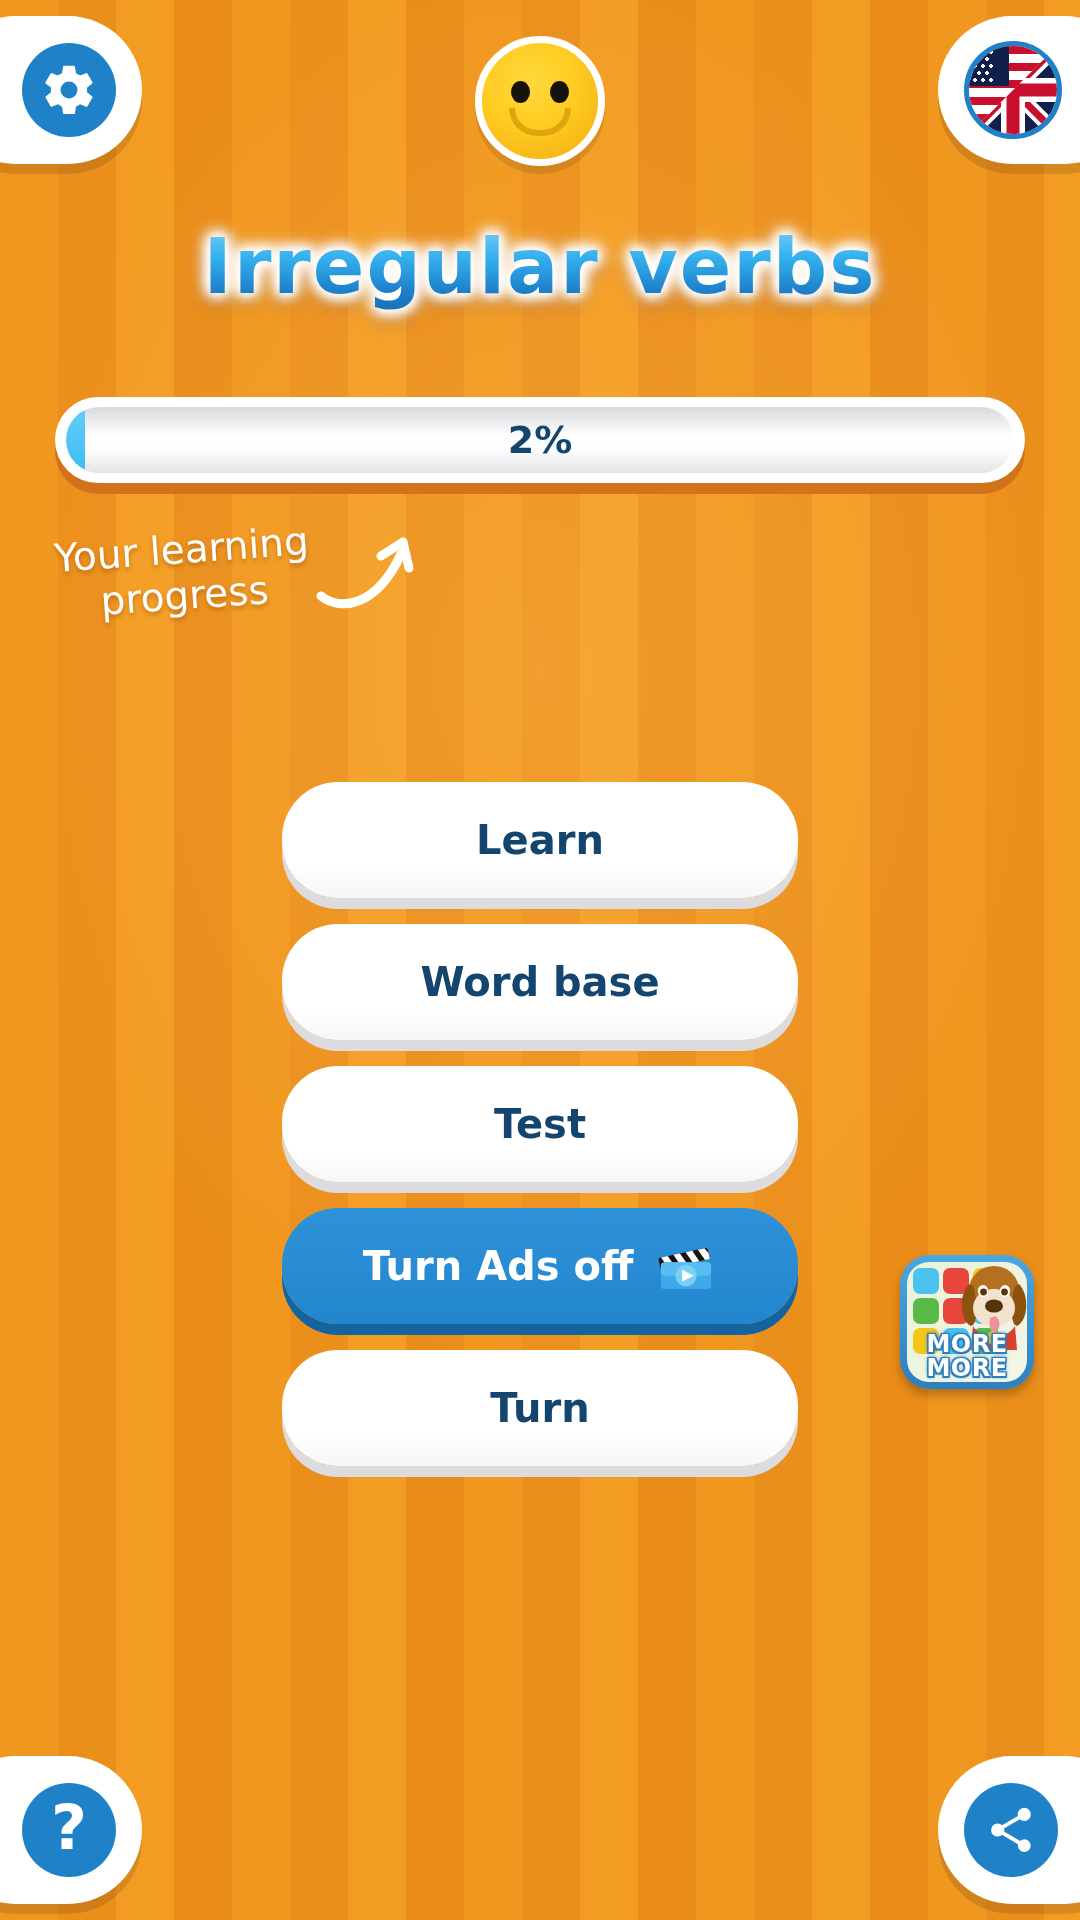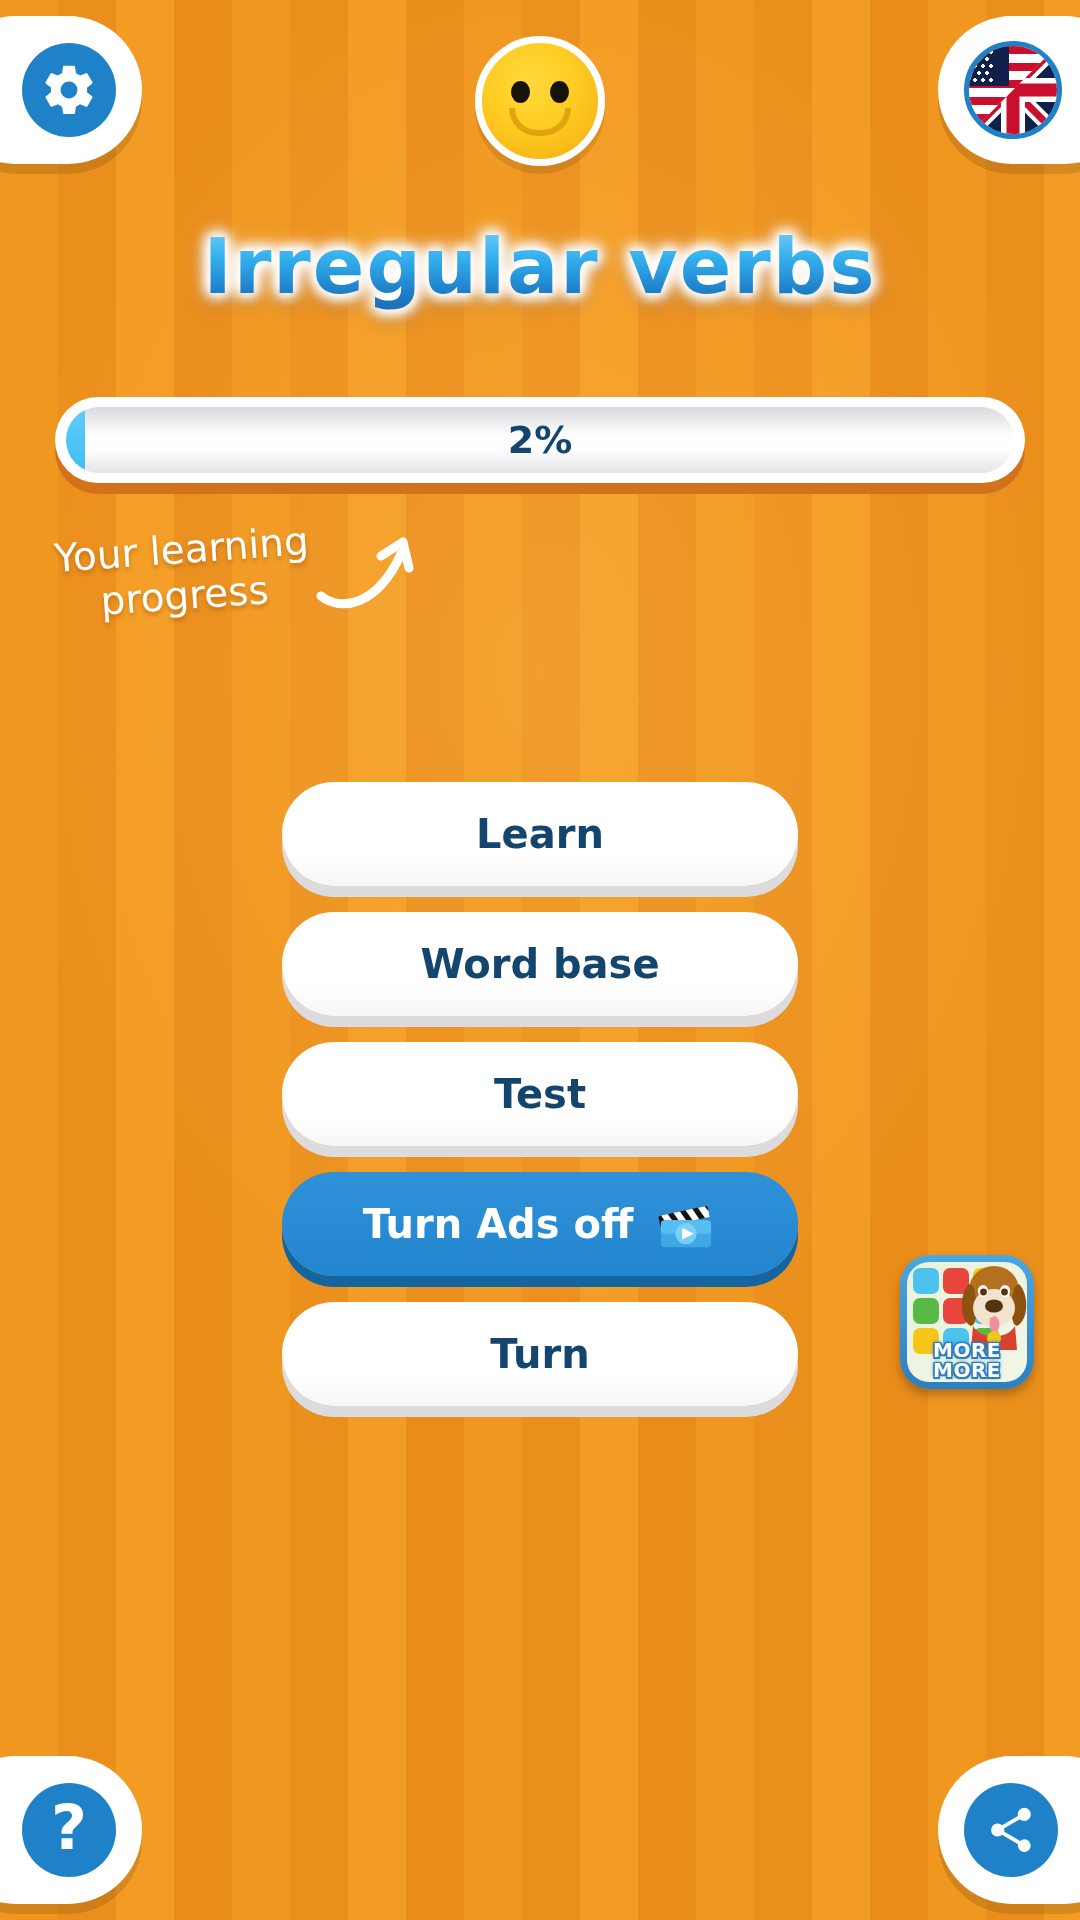--- a/index.html
+++ b/index.html
@@ -194,21 +194,21 @@
     position:absolute; left:315px; top:520px;
     width:120px; height:100px;
   }
 
   
   #menu{
     position:absolute; left:0; top:782px; width:100%;
     display:flex; flex-direction:column; align-items:center; gap:26px;
   }
   .menu-btn{
-    width:516px; height:104px;
+    width:516px; height:116px;
     border-radius:56px;
     display:flex; align-items:center; justify-content:center;
     gap:22px;
     font-family:"DejaVu Sans", sans-serif;
     font-weight:bold; font-size:40px;
     border:none; cursor:pointer;
   }
   .menu-btn.light{
     background:linear-gradient(180deg,#ffffff 0%,#ffffff 72%,#f6f6f7 100%);
     color:#14456e;
@@ -240,21 +240,21 @@
   }
   .tile{ position:absolute; border-radius:7px; }
   #dog{
     position:absolute; right:-4px; top:2px;
     width:74px; height:86px;
   }
   #more-apps-label{
     position:absolute; left:0; bottom:2px; width:100%;
     text-align:center; color:#ffffff;
     font-family:"DejaVu Sans", sans-serif;
-    font-weight:bold; font-size:20px; line-height:1.0;
+    font-weight:bold; font-size:24px; line-height:1.0;
     letter-spacing:.5px;
     text-shadow:0 0 3px #2d7fc0, 0 0 3px #2d7fc0, 0 0 4px #2d7fc0,
                 -1.5px -1.5px 0 #2d7fc0, 1.5px -1.5px 0 #2d7fc0,
                 -1.5px 1.5px 0 #2d7fc0, 1.5px 1.5px 0 #2d7fc0;
   }
 
   
   #help-card{
     left:-58px; bottom:16px; top:auto;
     width:200px; height:148px; border-radius:74px;

